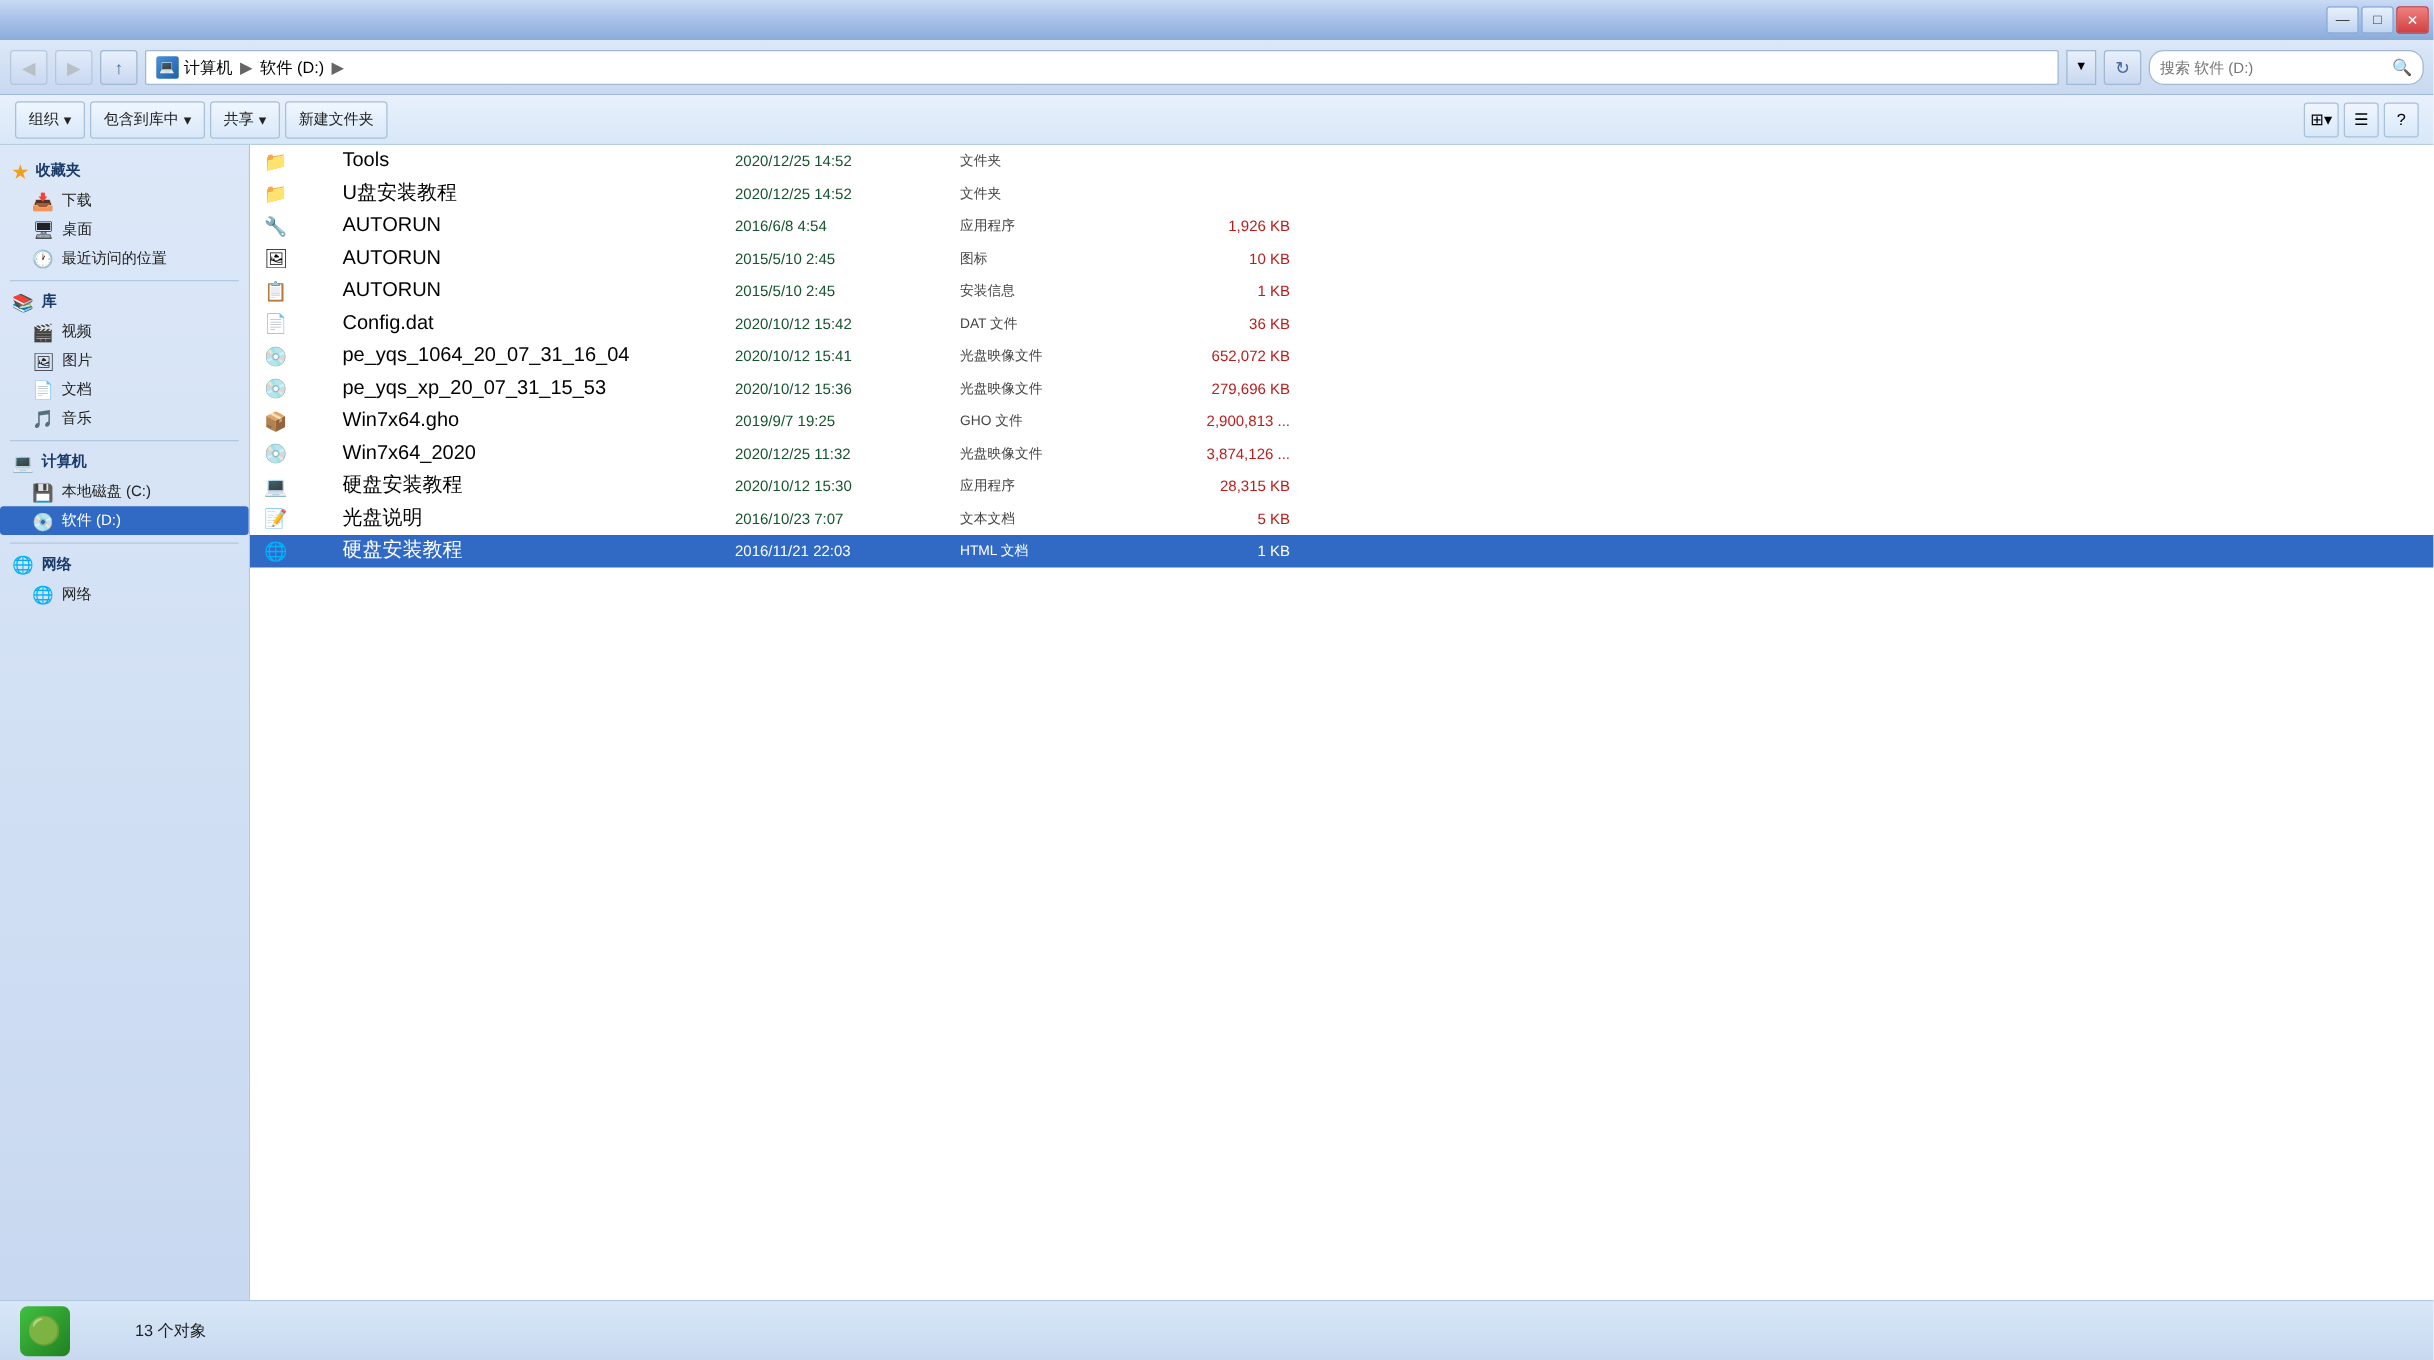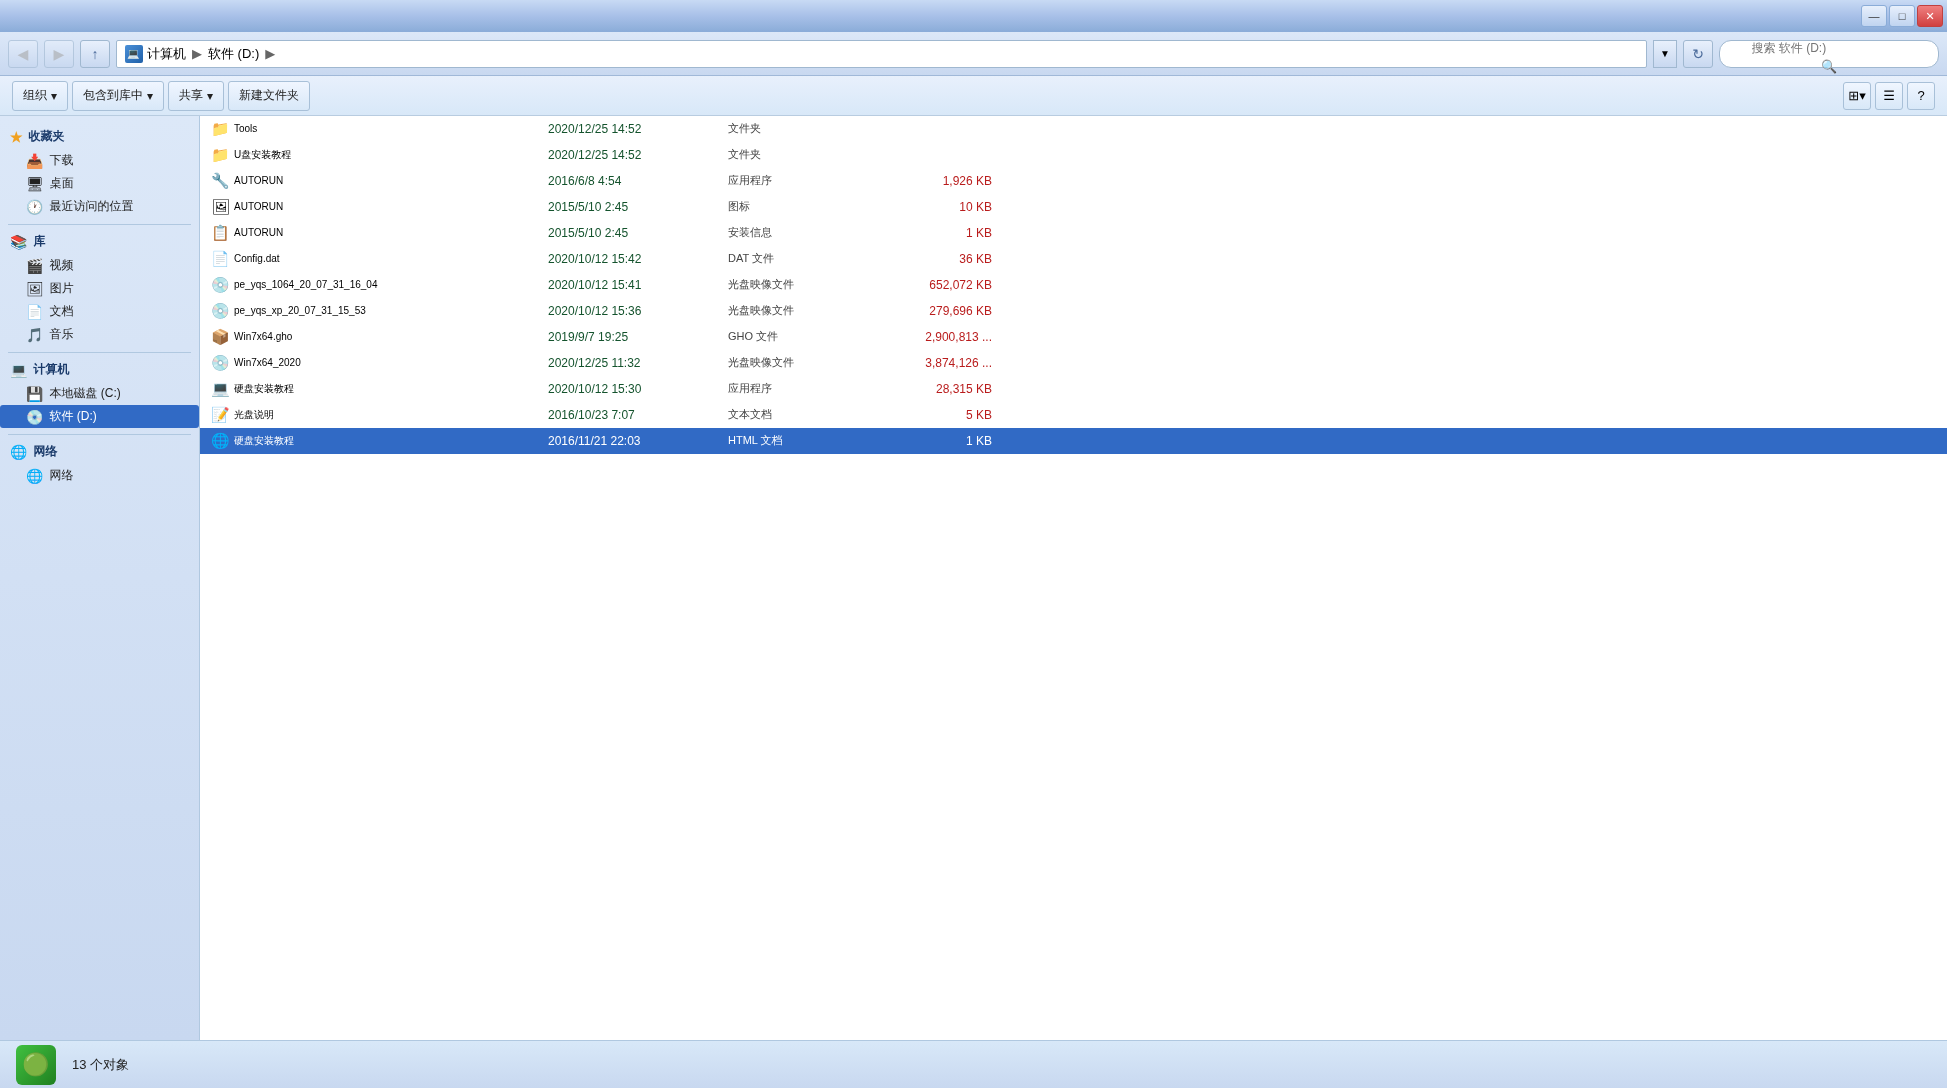--- a/index.html
+++ b/index.html
@@ -126,21 +126,20 @@
     .search-box {
       width: 220px;
       height: 28px;
       background: white;
       border: 1px solid #a0b8d0;
       border-radius: 12px;
       display: flex;
       align-items: center;
       padding: 0 8px;
       gap: 4px;
-      flex-direction: column;
     }
     .search-input {
       flex: 1;
       border: none;
       outline: none;
       font-size: 12px;
       color: #888;
       background: transparent;
     }
     .search-icon {
@@ -293,24 +292,25 @@
       width: 26px;
       display: flex;
       align-items: center;
       justify-content: center;
     }
     .file-icon {
       font-size: 15px;
     }
     .file-name {
       width: 314px;
-      font-size: 10px;
+      font-size: 16px;
       overflow: hidden;
       text-overflow: ellipsis;
       white-space: nowrap;
+      margin-left: 40px;
     }
     .file-date {
       width: 180px;
       font-size: 12px;
       color: #14532d;
     }
     .file-type {
       width: 150px;
       font-size: 11px;
       color: #444;
@@ -340,20 +340,21 @@
       border-radius: 6px;
       display: flex;
       align-items: center;
       justify-content: center;
       font-size: 22px;
       color: white;
     }
     .status-text {
       font-size: 13px;
       color: #222;
+      margin-left: 36px;
     }
 
     
     ::-webkit-scrollbar { width: 14px; }
     ::-webkit-scrollbar-track { background: #e8f0f8; }
     ::-webkit-scrollbar-thumb { background: #a0b8d0; border: 2px solid #e8f0f8; border-radius: 4px; }
   </style>
 </head>
 <body>
 

